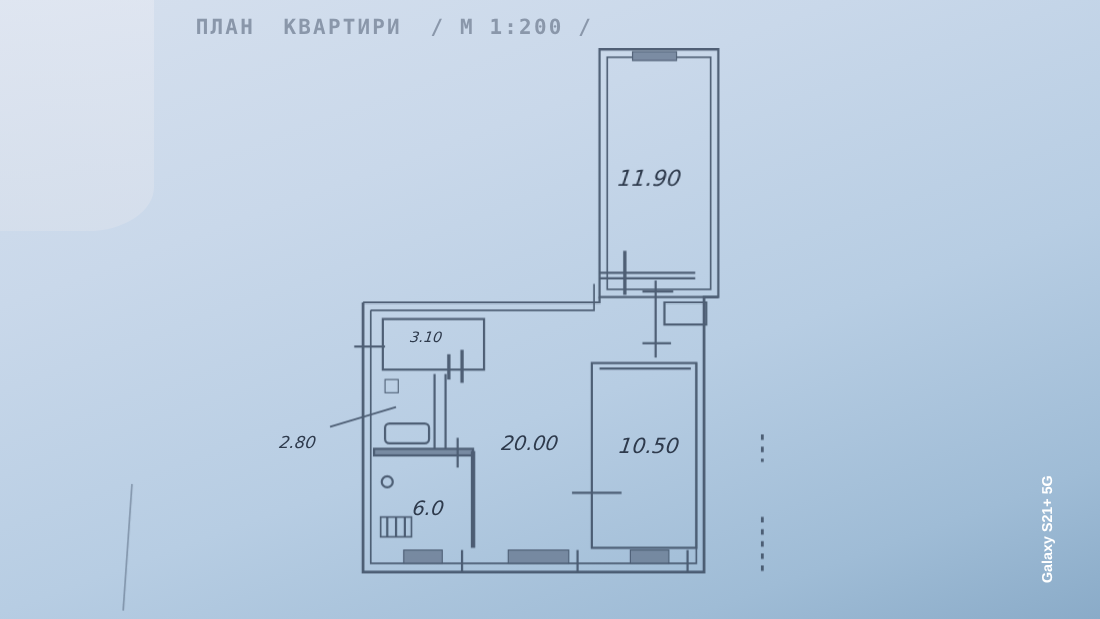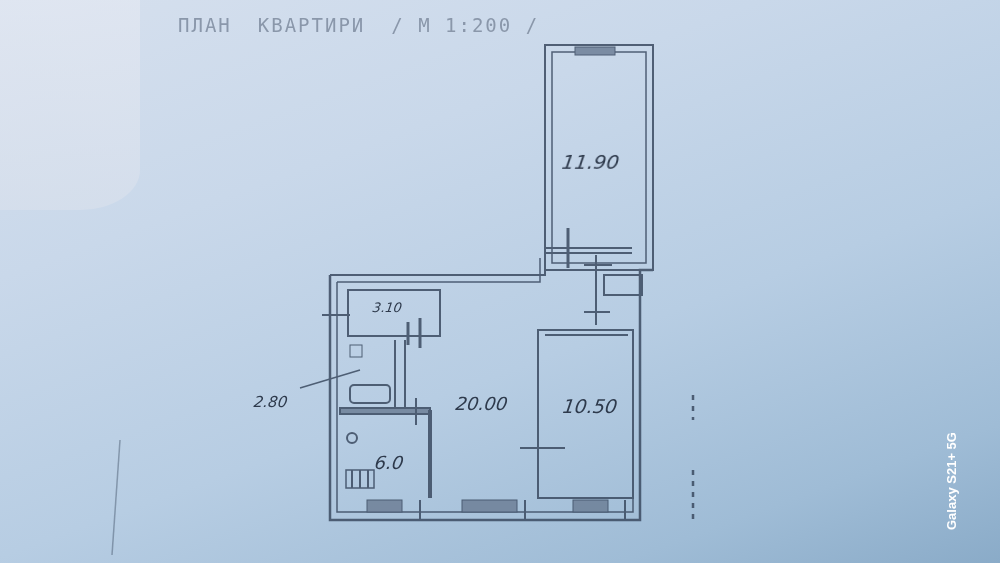--- a/index.html
+++ b/index.html
@@ -10,21 +10,21 @@
     }
     .paper-shade {
       position: absolute; left: 0; top: 0; width: 140px; height: 210px;
       background: linear-gradient(180deg, #e3e8f2, #d8e0ec);
       opacity: 0.7;
       border-bottom-right-radius: 60px 40px;
     }
     .title {
       position: absolute; left: 178px; top: 14px;
       font-size: 19px; letter-spacing: 2px; color: #8a97aa;
-      white-space: pre; font-weight: normal;
+      white-space: pre; font-weight: bold;
     }
     .title span { margin-right: 26px; }
     .plan { position: absolute; left: 0; top: 0; width: 1000px; height: 563px; }
     .area-label {
       position: absolute; font-family: "DejaVu Sans", sans-serif;
       font-style: italic; color: #2e3a4c; font-size: 17px; transform: skewX(-8deg);
     }
     .watermark {
       position: absolute; left: 944px; top: 530px;
       transform: rotate(-90deg); transform-origin: left top;

